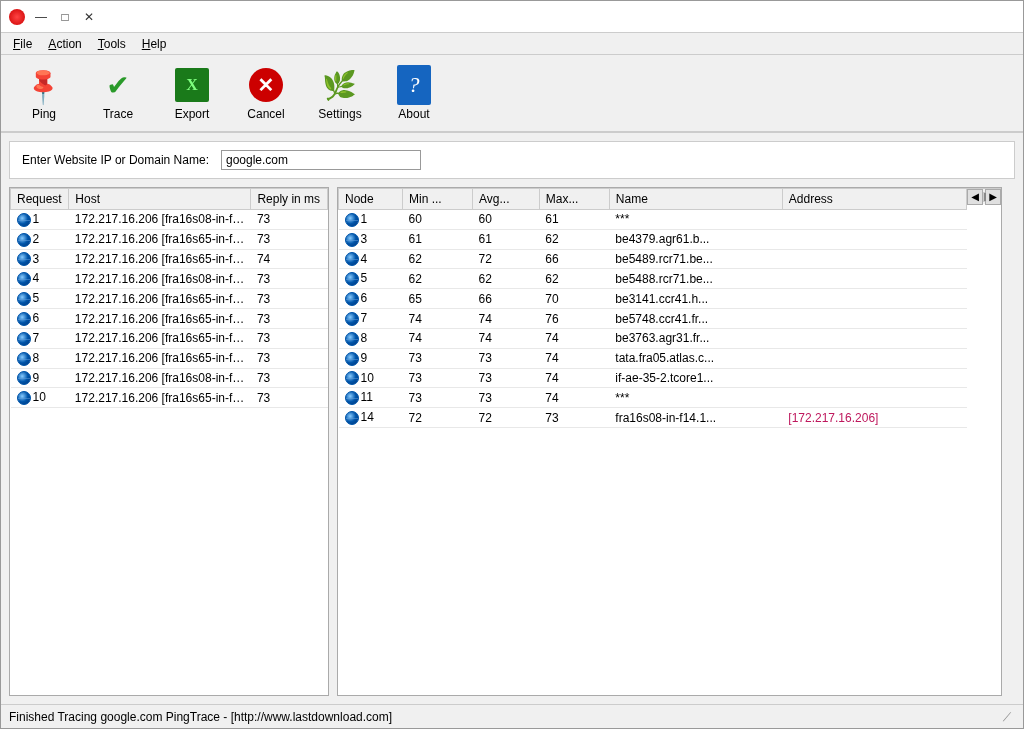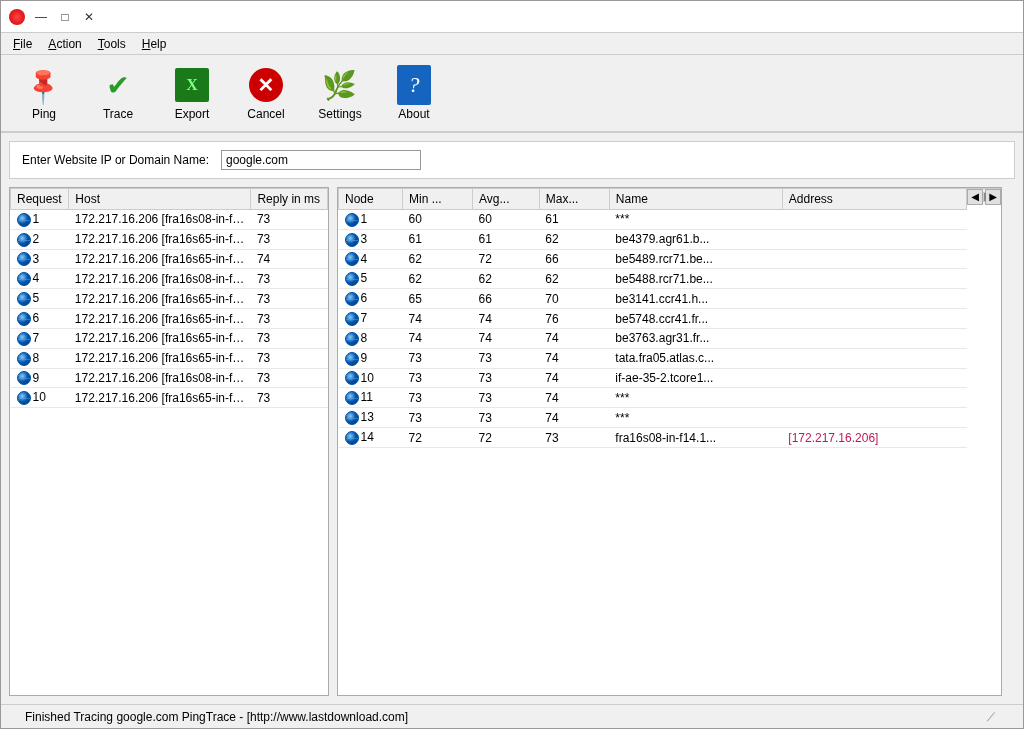--- a/index.html
+++ b/index.html
@@ -239,21 +239,21 @@
       width: 80%;
       height: 100%;
       background: #b0b0b0;
       border: 1px solid #888;
     }
 
     
     #status-bar {
       background: #f0f0f0;
       border-top: 1px solid #ccc;
-      padding: 3px 24px;
+      padding: 3px 8px;
       font-size: 12px;
       color: #000;
       height: 24px;
       display: flex;
       align-items: center;
       justify-content: space-between;
     }
     #status-bar .resize-grip {
       width: 16px; height: 16px;
       display: flex;
@@ -575,30 +575,20 @@
       <span class="globe-icon"></span>11
     </td>
     <td>73</td>
     <td>73</td>
     <td>74</td>
     <td>***</td>
     <td style="min-width:120px;color:#888;"></td>
   </tr>
               <tr>
     <td>
-      <span class="globe-icon"></span>13
-    </td>
-    <td>73</td>
-    <td>73</td>
-    <td>74</td>
-    <td>***</td>
-    <td style="min-width:120px;color:#888;"></td>
-  </tr>
-              <tr>
-    <td>
       <span class="globe-icon"></span>14
     </td>
     <td>72</td>
     <td>72</td>
     <td>73</td>
     <td>fra16s08-in-f14.1...</td>
     <td style="min-width:120px;color:#be185d;">[172.217.16.206]</td>
   </tr>
             </tbody>
         </table>

